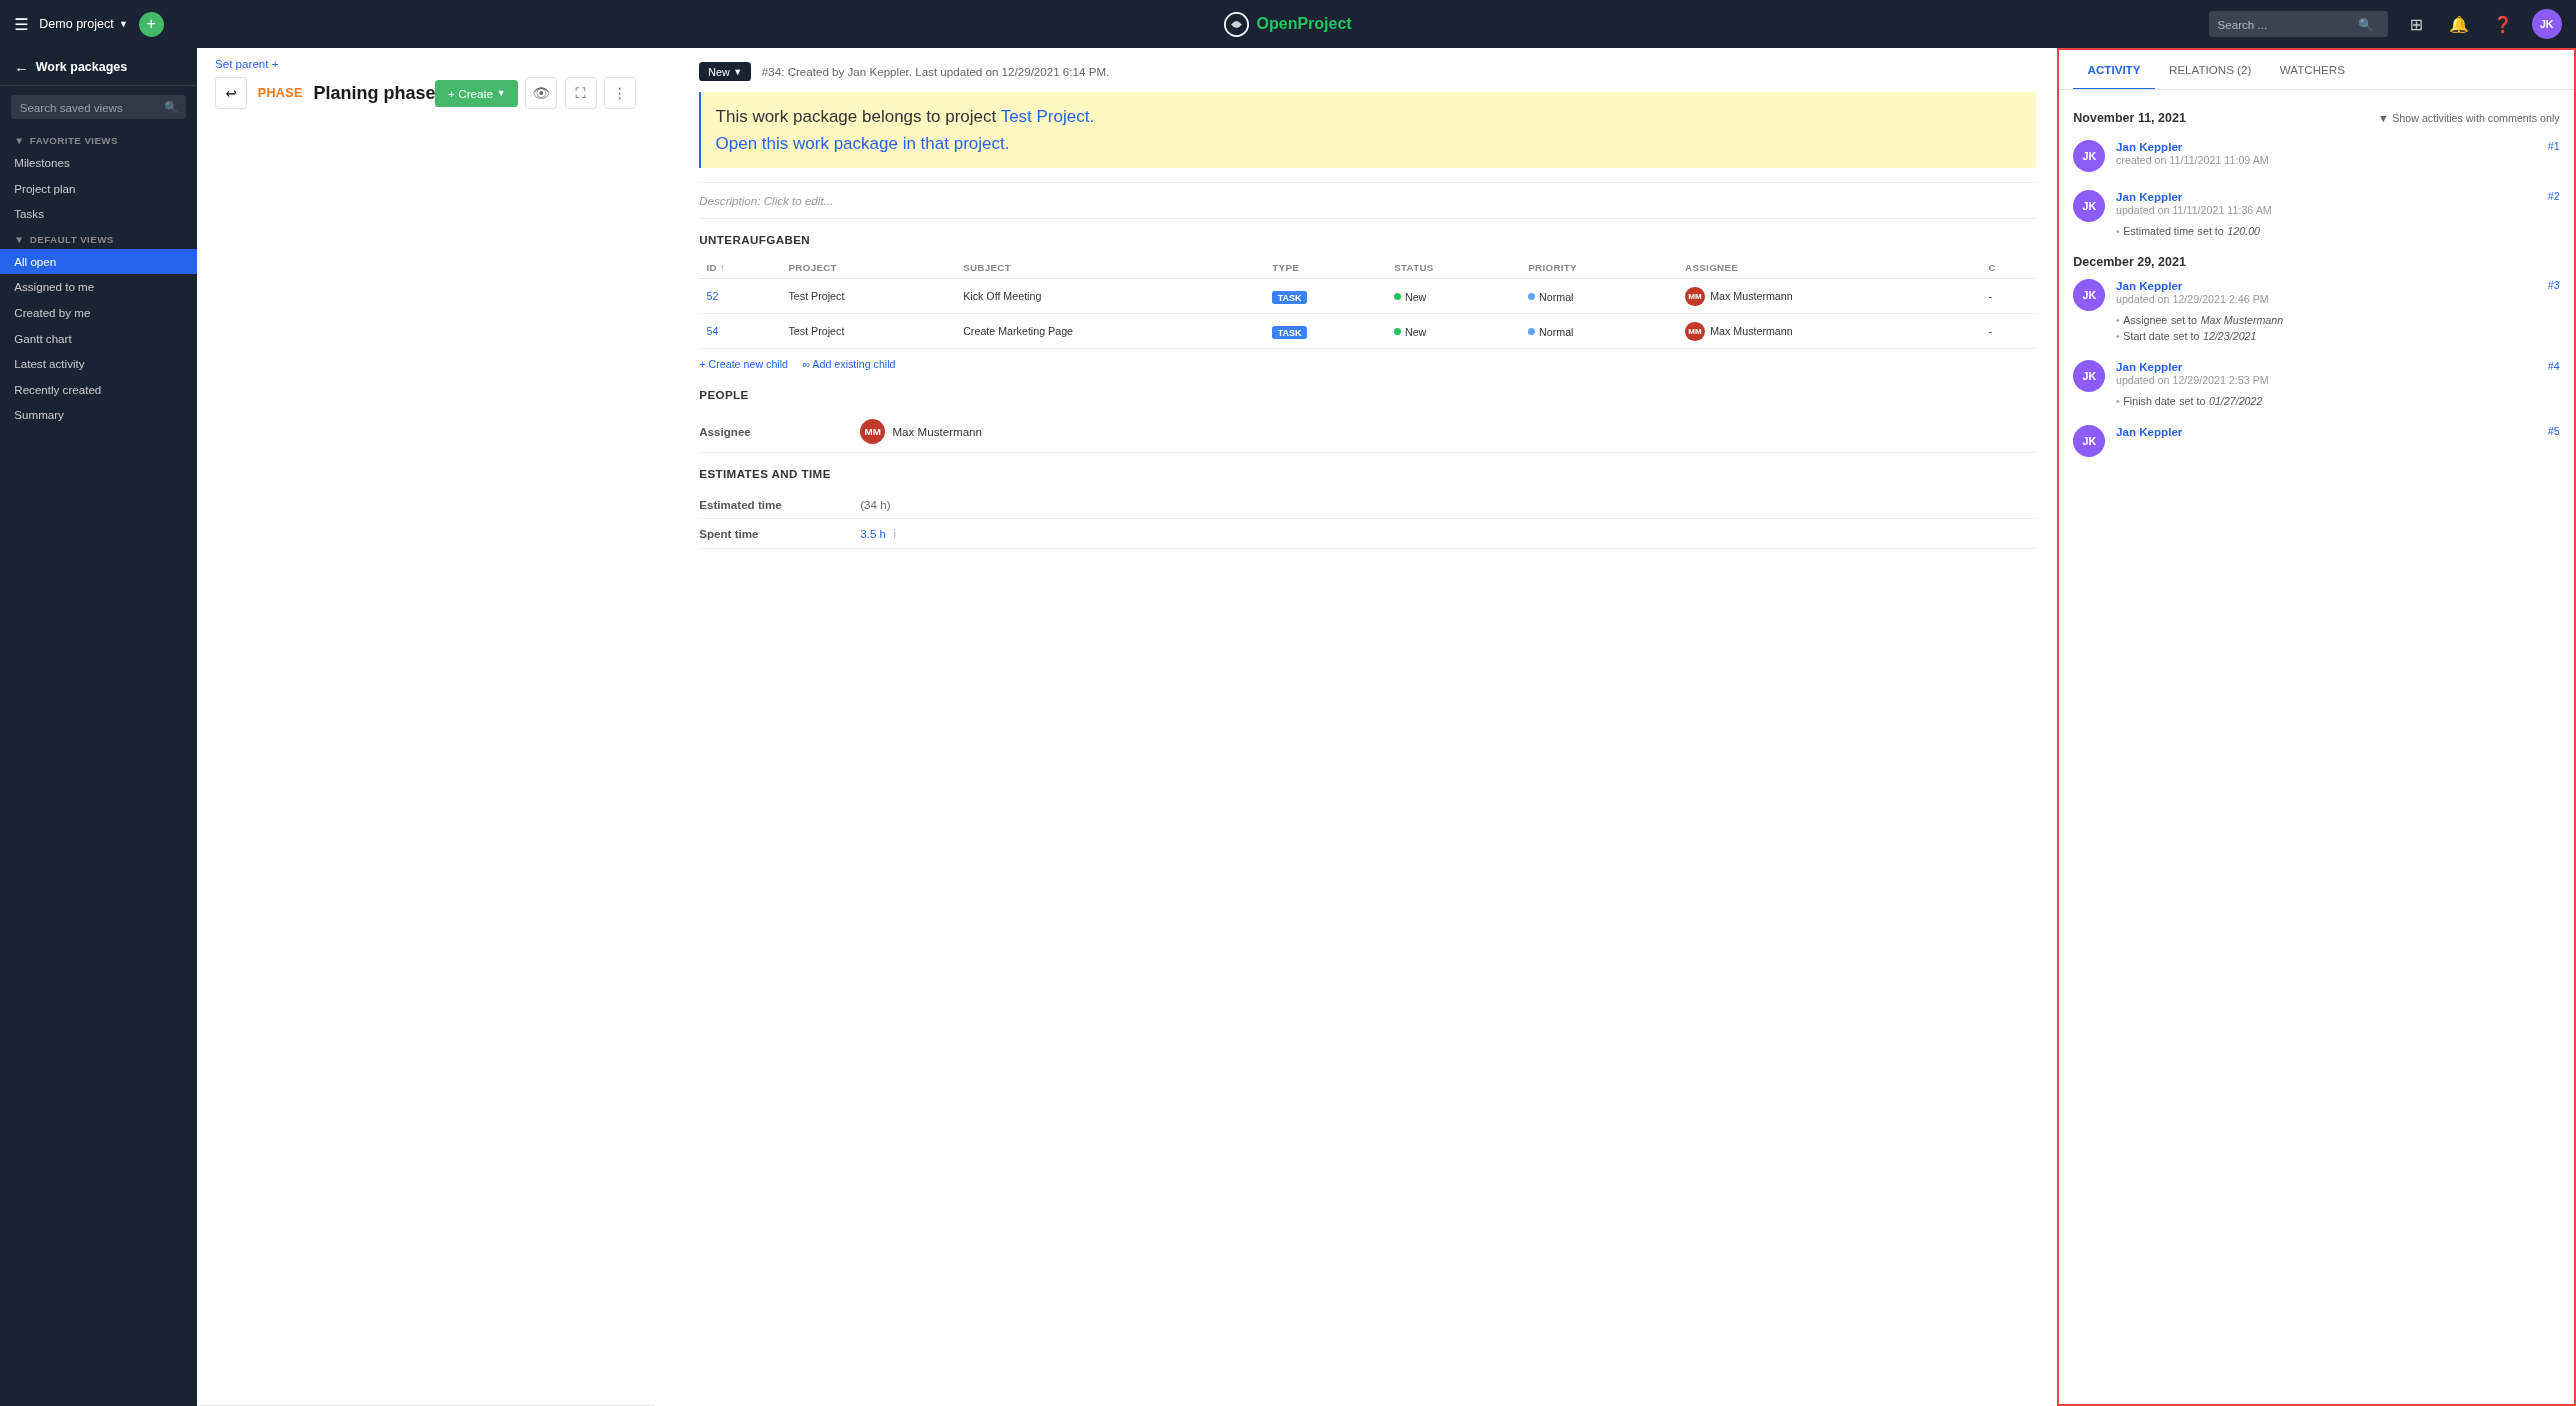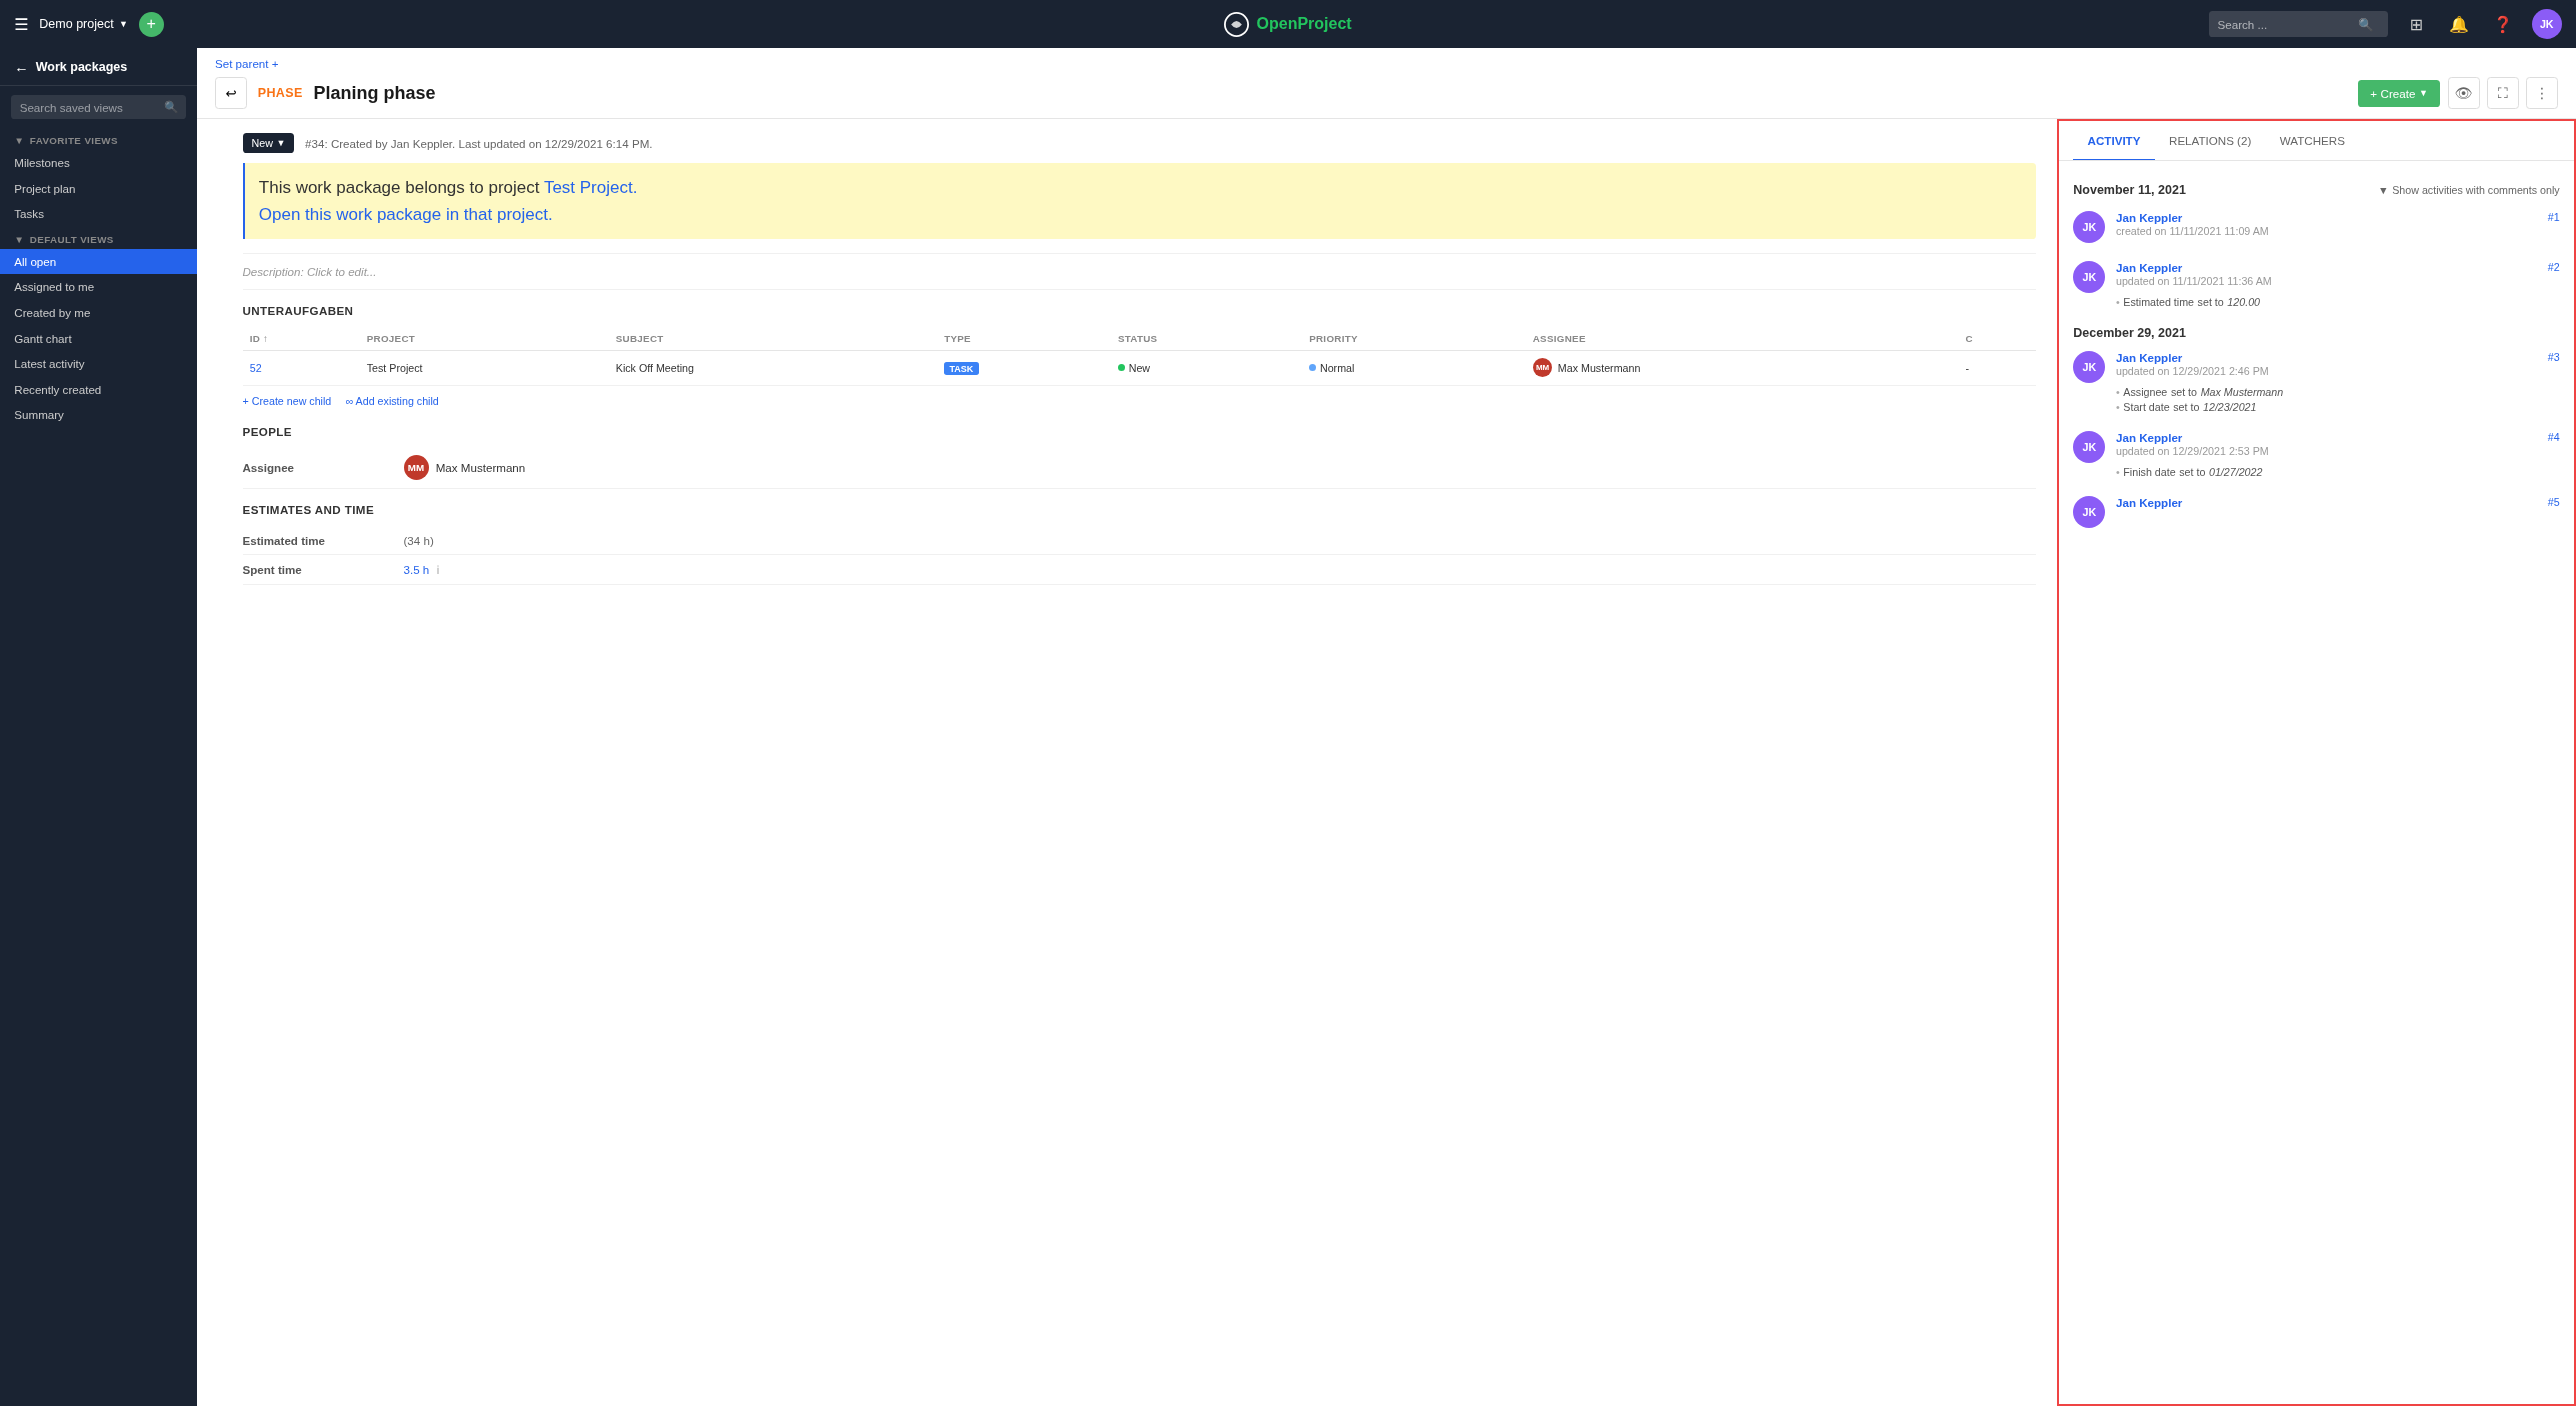--- a/index.html
+++ b/index.html
@@ -42,21 +42,21 @@
     .sidebar-header .title { font-size: 12.5px; font-weight: 600; color: white; }
     .sidebar-search { padding: 9px 10.7px; position: relative; }
     .sidebar-search input { width: 100%; background: rgba(255,255,255,0.1); border: none; border-radius: 3.6px; padding: 5.4px 25px 5.4px 9px; color: white; font-size: 11.6px; outline: none; }
     .sidebar-search input::placeholder { color: rgba(255,255,255,0.5); }
     .sidebar-search .search-icon { position: absolute; right: 18px; top: 50%; transform: translateY(-50%); color: rgba(255,255,255,0.5); font-size: 11.6px; }
     .sidebar-section-header { padding: 7.2px 14.3px 3.6px; font-size: 9.8px; font-weight: 600; color: #888; letter-spacing: 0.4px; display: flex; align-items: center; gap: 5.4px; cursor: pointer; }
     .sidebar-item { padding: 6.3px 14.3px; cursor: pointer; font-size: 11.6px; color: #ccc; transition: background 0.15s; }
     .sidebar-item.active { background: #2563eb; color: white; }
 
     
-    .content-area { flex: 1; display: flex; flex-direction: column; overflow: hidden; background: white; }
+    .content-area { flex: 1; display: flex; flex-direction: row; overflow: hidden; background: white; }
 
     
     .wp-header { padding: 9px 18px; background: white; border-bottom: 0.9px solid #e5e5e5; }
     .set-parent-link { color: #2563eb; font-size: 11.6px; cursor: pointer; display: inline-flex; align-items: center; gap: 3.6px; margin-bottom: 7.2px; }
     .wp-title-row { display: flex; align-items: center; justify-content: space-between; }
     .wp-title-left { display: flex; align-items: center; gap: 10.7px; }
     .back-btn { width: 32px; height: 32px; border: 0.9px solid #ddd; border-radius: 3.6px; display: flex; align-items: center; justify-content: center; cursor: pointer; background: white; }
     .wp-type-badge { color: #f97316; font-weight: 700; font-size: 12.5px; letter-spacing: 0.4px; }
     .wp-title { font-size: 18px; font-weight: 600; color: #1a1a1a; }
     .wp-actions { display: flex; align-items: center; gap: 7.2px; }
@@ -266,20 +266,35 @@
                 <td><span class="status-dot">New</span></td>
                 <td><span class="priority-dot">Normal</span></td>
                 <td>
                   <div class="assignee-cell">
                     <div class="assignee-avatar" style="background:#c0392b">MM</div>
                     <span>Max Mustermann</span>
                   </div>
                 </td>
                 <td>-</td>
               </tr>
+              <tr>
+                <td>54</td>
+                <td>Test Project</td>
+                <td>Create Marketing Page</td>
+                <td><span class="task-type-badge">TASK</span></td>
+                <td><span class="status-dot">New</span></td>
+                <td><span class="priority-dot">Normal</span></td>
+                <td>
+                  <div class="assignee-cell">
+                    <div class="assignee-avatar" style="background:#c0392b">MM</div>
+                    <span>Max Mustermann</span>
+                  </div>
+                </td>
+                <td>-</td>
+              </tr>
             </tbody>
           </table>
           <div class="child-actions">
             <span class="child-action-link">+ Create new child</span>
             <span class="child-action-link">∞ Add existing child</span>
           </div>
         </div>
 
         <div class="people-section">
           <div class="section-title">PEOPLE</div>

